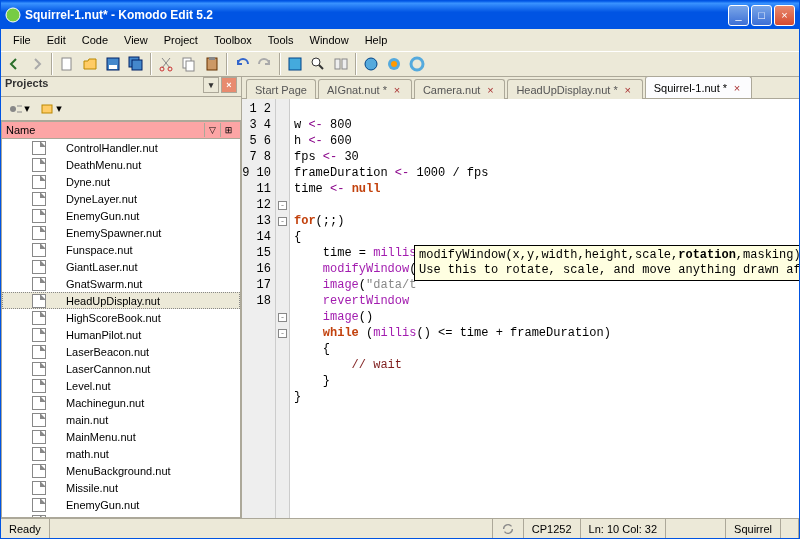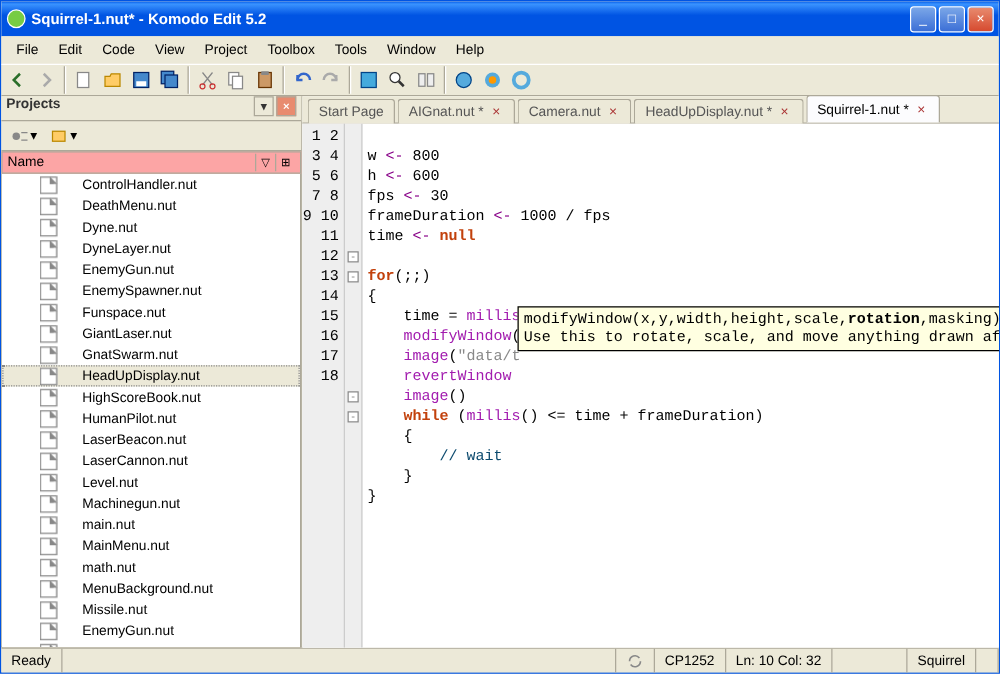--- a/index.html
+++ b/index.html
@@ -41,21 +41,21 @@
 .gutter { width:34px; background:#eee; color:#000000; text-align:right; padding:2px 4px 0 0; font-family:'Courier New',monospace; font-size:12px; line-height:16px; border-right:1px solid #ccc;}
 .fold-gutter { width:14px; background:#eee; border-right:1px solid #ccc; padding-top:2px;}
 .fold-gutter .marker { height:16px; display:flex; align-items:center; justify-content:center;}
 .fold-box { width:9px;height:9px;border:1px solid #888;background:#fff;color:#888;font-size:9px;line-height:7px;text-align:center;}
 .code { flex:1; font-family:'Courier New',monospace; font-size:12px; line-height:16px; padding:2px 0 0 4px; white-space:pre; position:relative;}
 .kw { color:#c2410c; font-weight:bold;}
 .op { color:#808; }
 .num { color:#000000;}
 .str { color:#888;}
 .fn { color:#a21caf;}
-.cm { color:#0c4a6e;text-align:right; }
+.cm { color:#7f1d1d;text-align:right; }
 .highlight { background:#ffd0d0; outline:1px solid #f88;}
 .tooltip { position:absolute; left:124px; top:146px; background:#ffffe1; border:1px solid #000; padding:2px 4px; font-family:'Courier New',monospace; font-size:12px; line-height:15px; max-width:400px;}
 .tooltip .b { font-weight:bold;}
 .statusbar { height:20px; background:#ece9d8; border-top:1px solid #aca899; display:flex; align-items:center; font-size:11px;}
 .statusbar .cell { padding:0 8px; border-right:1px solid #aca899; height:100%; display:flex;align-items:center;}
 .statusbar .cell.flex { flex:1;}
 .statusbar .cell.fixed { width:60px;}
 ::-webkit-scrollbar { width:16px; background:#ece9d8;}
 ::-webkit-scrollbar-thumb { background:#c8c4b4; border:1px solid #888;}
 ::-webkit-scrollbar-button { height:16px; background:#ece9d8; border:1px solid #888;}

